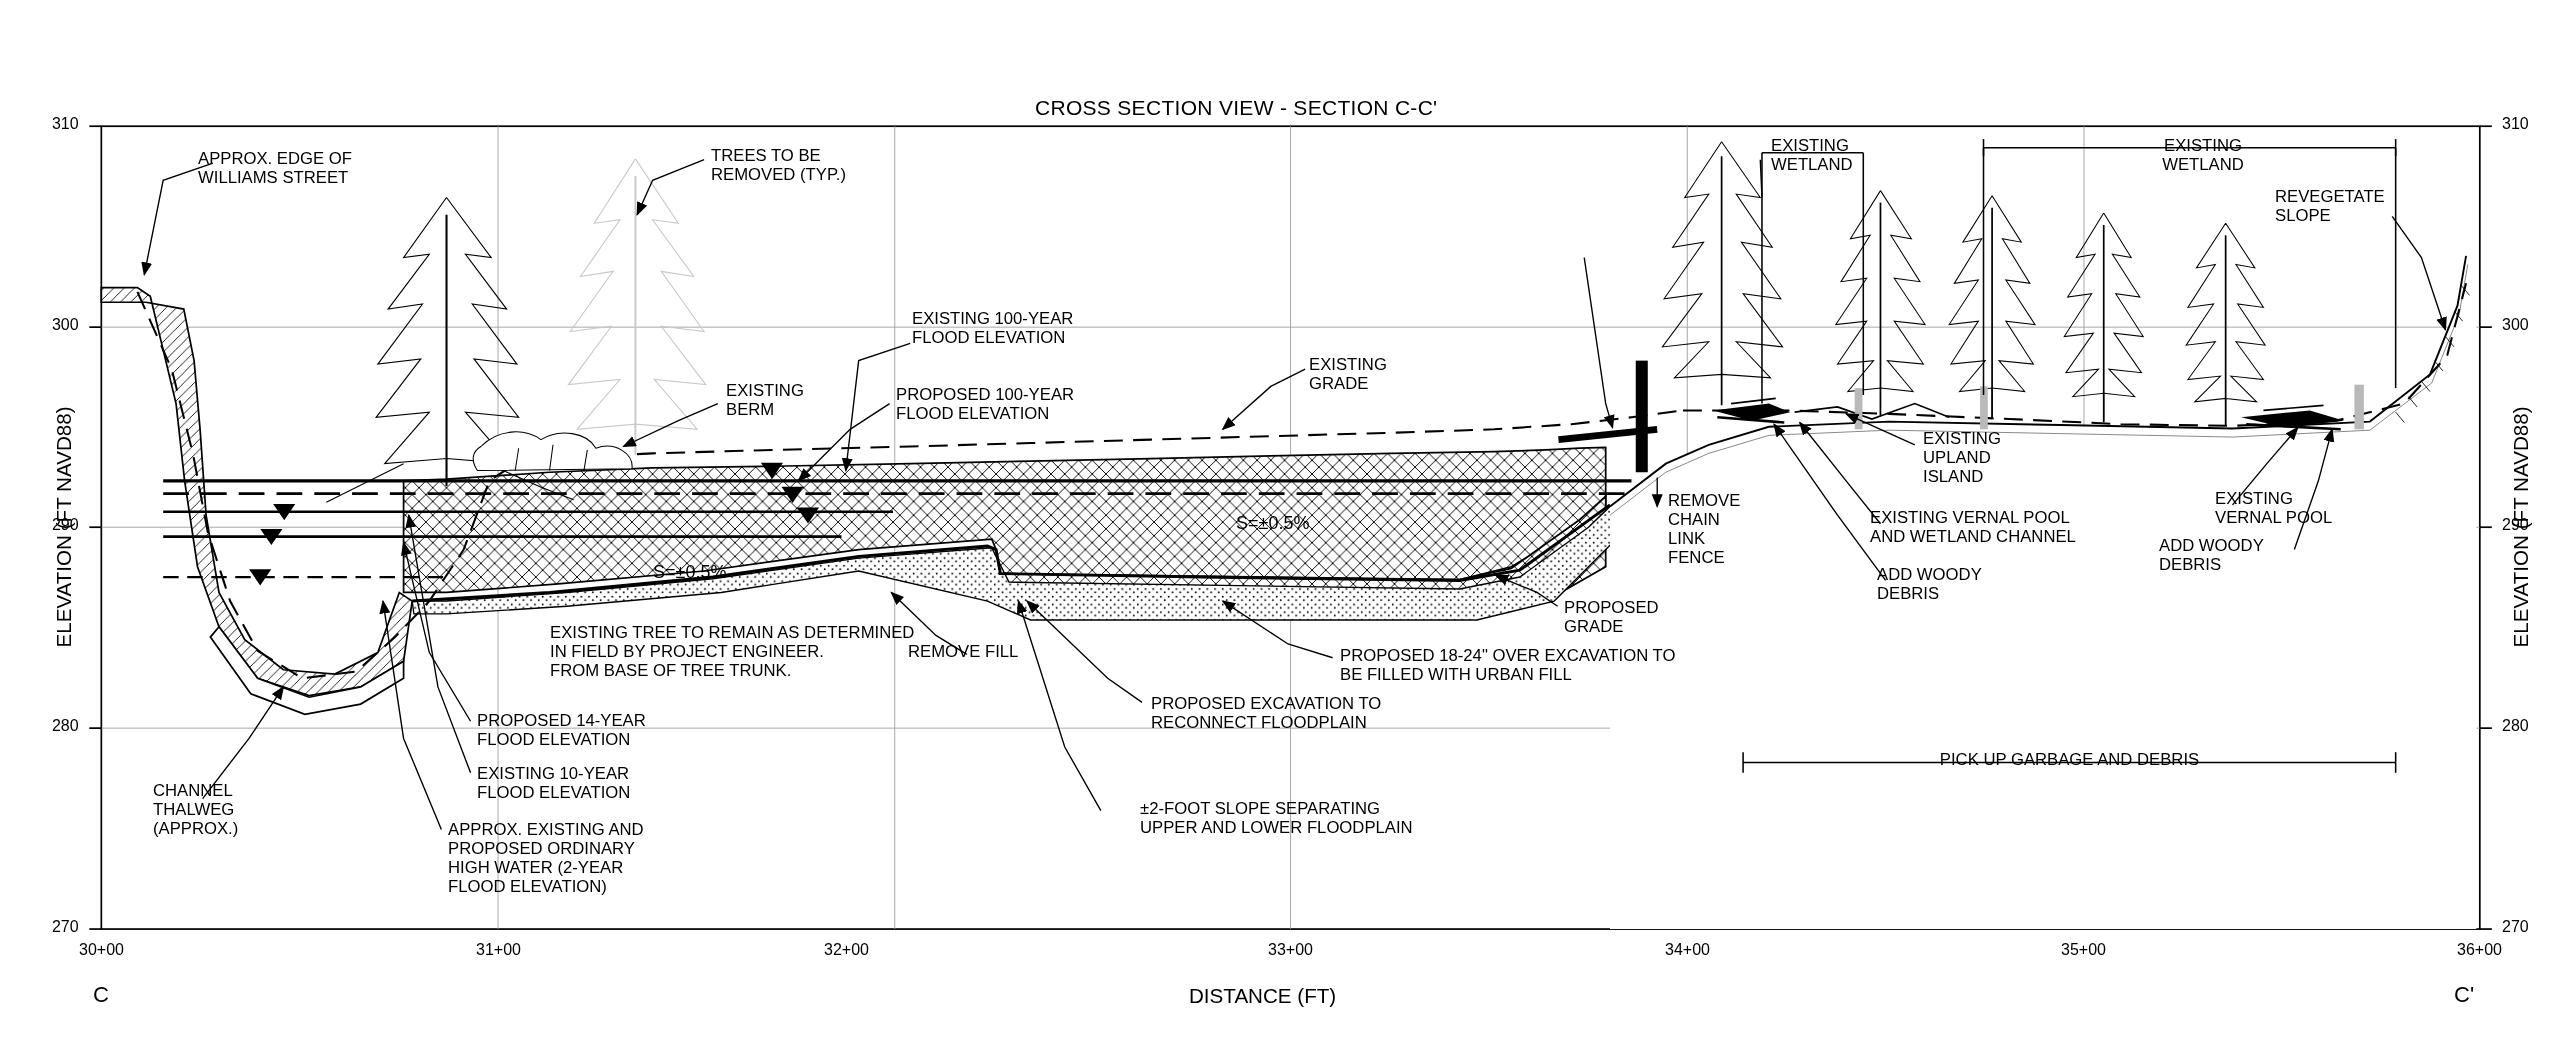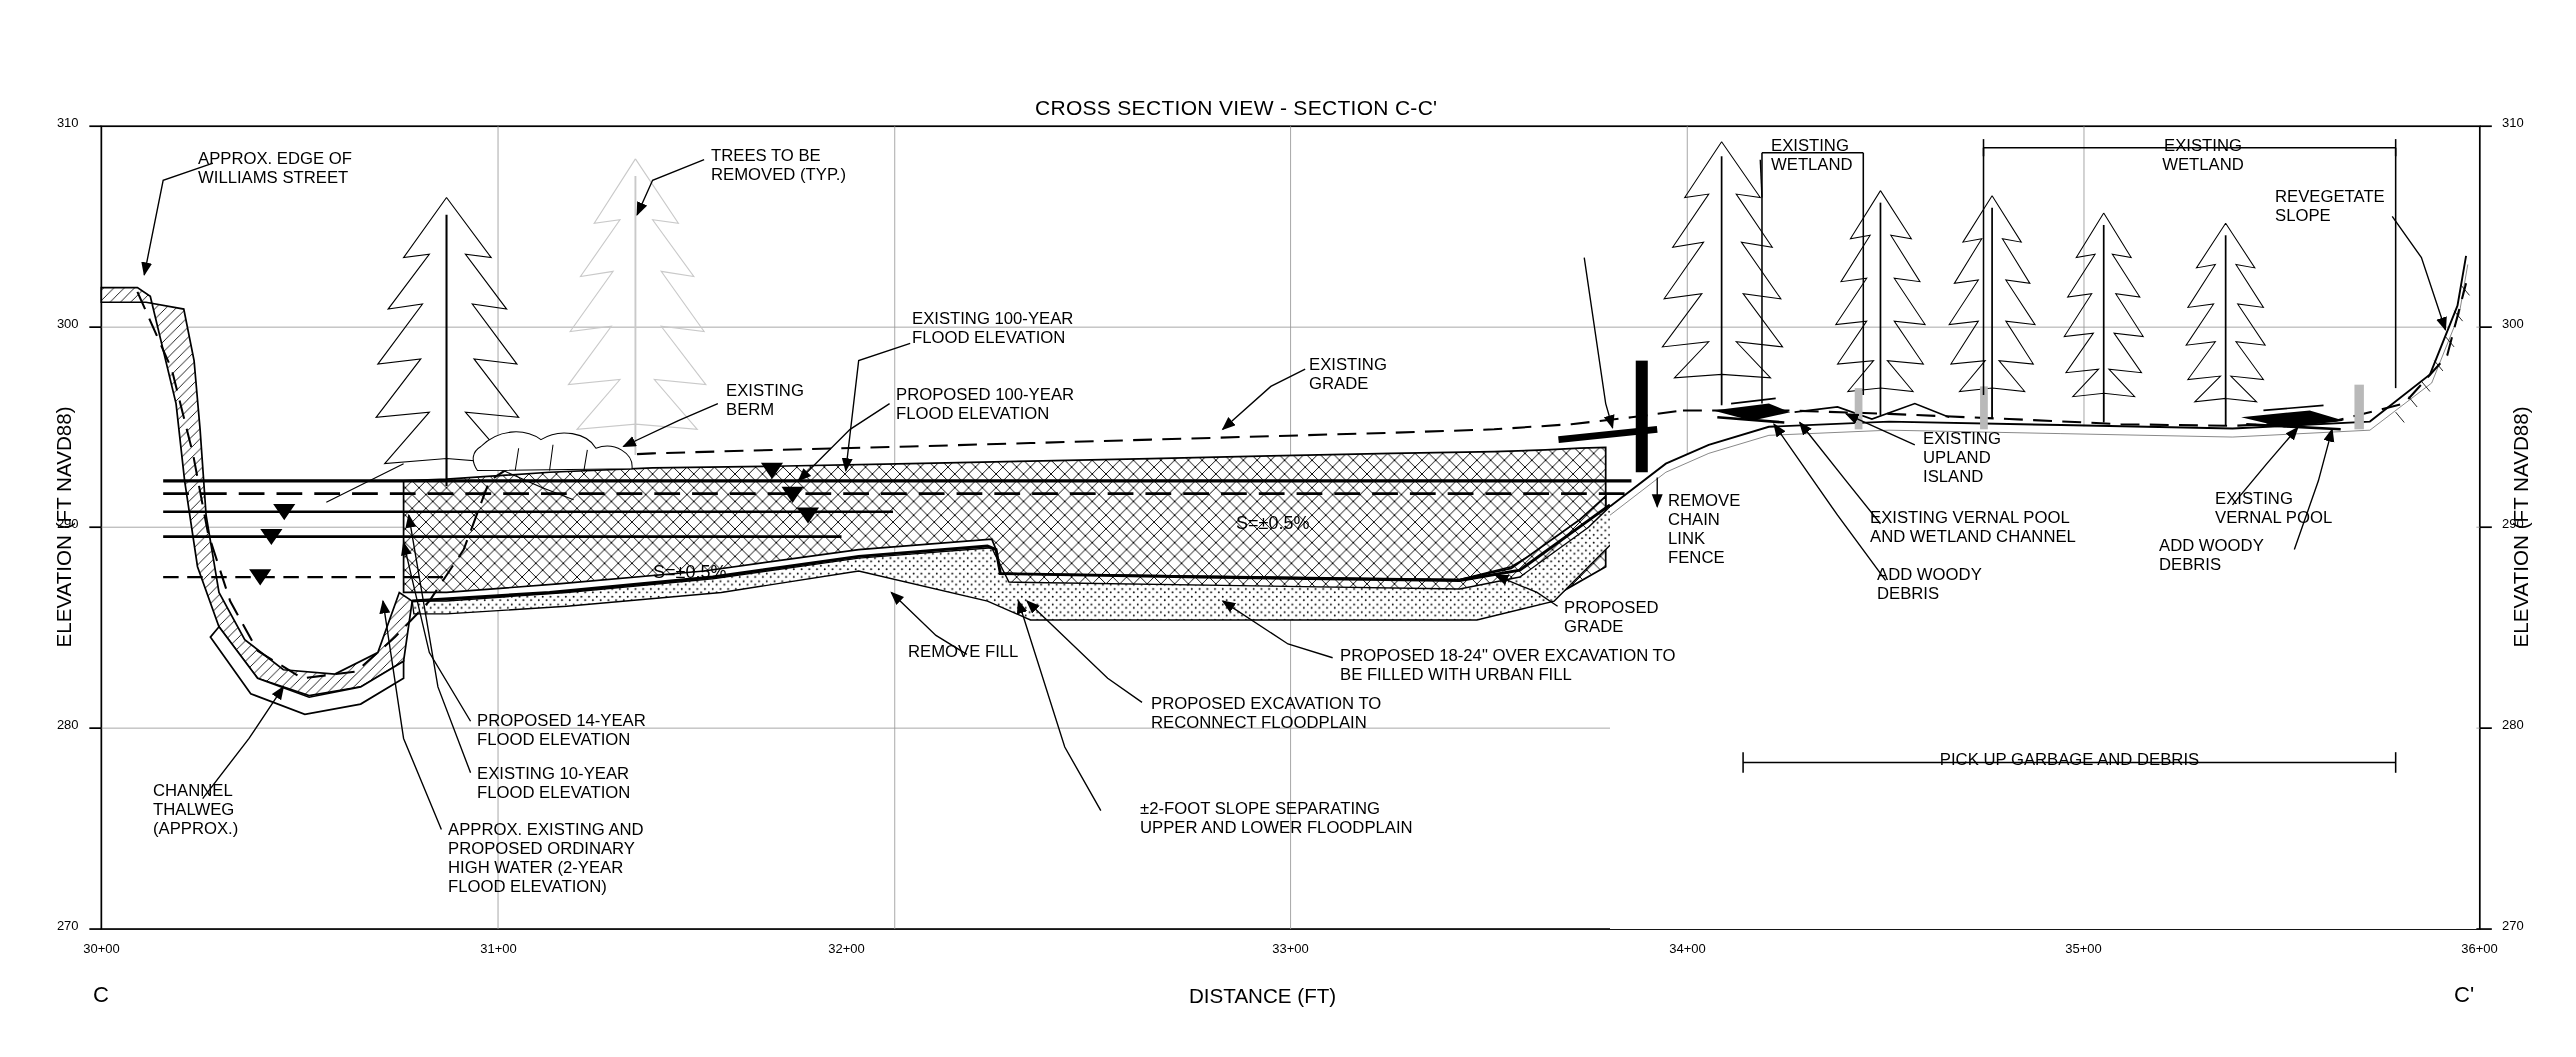--- a/index.html
+++ b/index.html
@@ -1,21 +1,21 @@
 <!DOCTYPE html>
 <html style="font-size:13.7px"><head>
 <meta charset="utf-8">
 <style>
   html,body{margin:0;padding:0;background:#ffffff;}
   body{width:2576px;height:1057px;font-family:"Liberation Sans",sans-serif;color:#000;}
   #sheet{position:relative;width:2576px;height:1057px;overflow:hidden;}
   svg{position:absolute;left:0;top:0;}
   .ttl{font-size:21px;letter-spacing:0.3px;}
   .axlbl{font-size:20.6px;}
-  .tick{font-size:13px;}
+  .tick{font-size:16px;}
   .note{font-size:16.7px;line-height:19px;}
   .endlbl{font-size:22px;}
   .slope{font-size:18px;}
   .noteblk{position:absolute;white-space:pre;}
   .ctr{text-align:center;}
   .rt{text-align:right;}
 </style>
 </head>
 <body>
 
@@ -327,20 +327,23 @@
   <div class="noteblk note" style="left:1877px;top:565px;">ADD WOODY
 DEBRIS</div>
   <div class="noteblk note" style="left:2159px;top:536px;">ADD WOODY
 DEBRIS</div>
   <div class="noteblk note" style="left:1668px;top:491px;">REMOVE
 CHAIN
 LINK
 FENCE</div>
   <div class="noteblk note" style="left:1564px;top:598px;">PROPOSED
 GRADE</div>
+  <div class="noteblk note" style="left:550px;top:623px;">EXISTING TREE TO REMAIN AS DETERMINED
+IN FIELD BY PROJECT ENGINEER.
+FROM BASE OF TREE TRUNK.</div>
   <div class="noteblk note" style="left:908px;top:642px;">REMOVE FILL</div>
   <div class="noteblk note" style="left:1340px;top:646px;">PROPOSED 18-24" OVER EXCAVATION TO
 BE FILLED WITH URBAN FILL</div>
   <div class="noteblk note" style="left:1151px;top:694px;">PROPOSED EXCAVATION TO
 RECONNECT FLOODPLAIN</div>
   <div class="noteblk note" style="left:1108px;top:799px;margin-left:32px;">±2-FOOT SLOPE SEPARATING
 UPPER AND LOWER FLOODPLAIN</div>
   <div class="noteblk note" style="left:477px;top:711px;">PROPOSED 14-YEAR
 FLOOD ELEVATION</div>
   <div class="noteblk note" style="left:477px;top:764px;">EXISTING 10-YEAR

